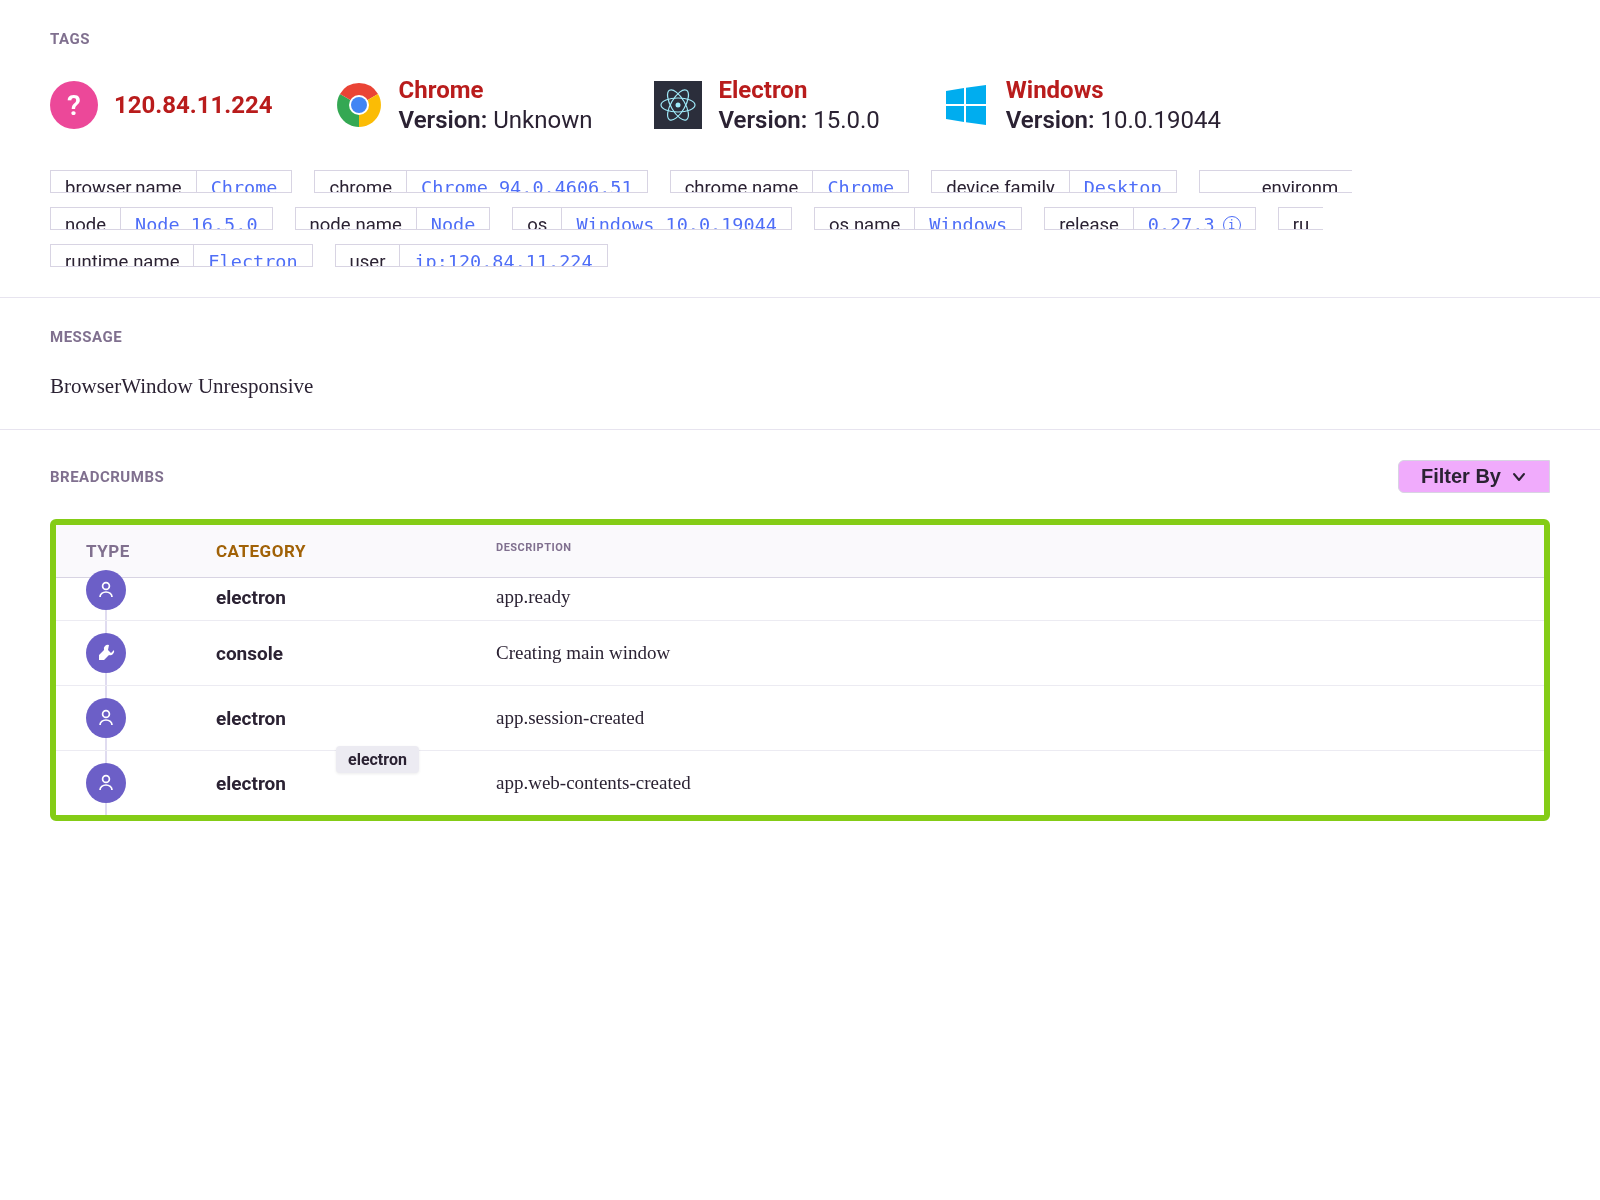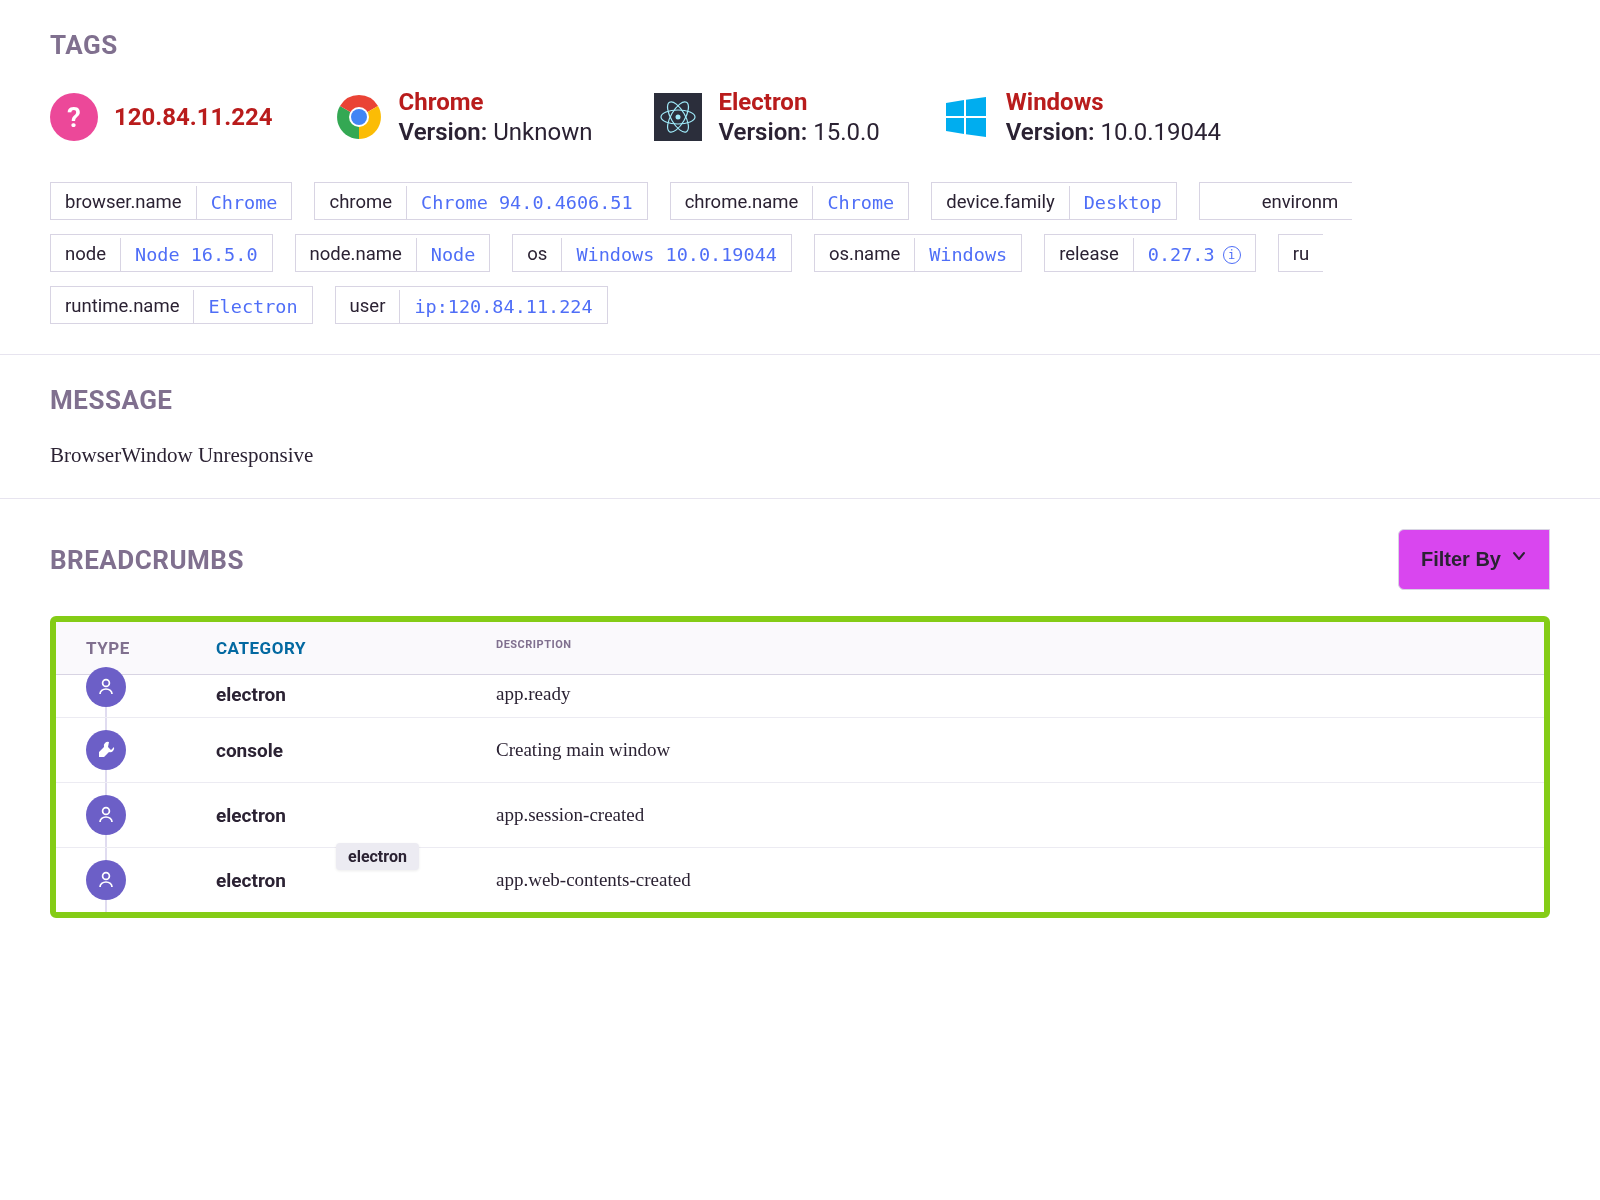--- a/index.html
+++ b/index.html
@@ -1,56 +1,56 @@
 <!DOCTYPE html>
 <html><head>
 <meta charset="utf-8">
 <style>
 * { box-sizing: border-box; margin: 0; padding: 0; }
 body { font-family: -apple-system, BlinkMacSystemFont, "Segoe UI", Roboto, sans-serif; background: #fff; color: #2b2233; width: 1600px; }
 .mono { font-family: Liberation Serif, serif; }
 
 .section { padding: 30px 50px 30px 50px; border-bottom: 1px solid #e7e4ef; }
 .section:last-child { border-bottom: none; }
-.section-title { font-size: 26px; font-weight: 700; color: #80708f; letter-spacing: 0.5px; margin-bottom: 28px; text-transform: uppercase; }
+.section-title { font-size: 15px; font-weight: 700; color: #80708f; letter-spacing: 0.5px; margin-bottom: 28px; text-transform: uppercase; }
 
 
 .tag-icons-row { display: flex; align-items: center; gap: 62px; margin-bottom: 36px; flex-wrap: wrap; }
 .tag-icon-item { display: flex; align-items: center; gap: 16px; }
 .tag-icon-badge { width: 48px; height: 48px; border-radius: 50%; display: flex; align-items: center; justify-content: center; }
 .badge-pink { background: #ec4899; color: #fff; font-size: 28px; font-weight: 600; }
 .tag-icon-text strong { font-size: 24px; font-weight: 700; color: #b91c1c; display: block; }
 .tag-icon-text .sub { font-size: 24px; font-weight: 400; color: #2b2233; margin-top: 2px; }
 .tag-icon-text .sub .label { font-weight: 600; }
 
 
 .tag-pills { display: flex; flex-wrap: wrap; gap: 14px 22px; }
-.tag-pill { display: inline-flex; align-items: flex-end; border: 1px solid #d8d4e3; border-radius: 0; overflow: hidden; font-size: 18.5px; height: 38px; }
+.tag-pill { display: inline-flex; align-items: flex-start; border: 1px solid #d8d4e3; border-radius: 0; overflow: hidden; font-size: 18.5px; height: 23px; }
 .tag-pill .key { padding: 6px 14px; color: #2b2233; display: flex; align-items: center; }
 .tag-pill .val { padding: 6px 14px; color: #4f6ef7; display: flex; align-items: center; border-left: 1px solid #d8d4e3; gap: 8px; }
 .tag-pill .val.mono { font-family: "SFMono-Regular", Consolas, monospace; }
 .info-circle { width: 18px; height: 18px; border: 1.5px solid #4f6ef7; border-radius: 50%; display: inline-flex; align-items: center; justify-content: center; font-size: 12px; color: #4f6ef7; }
 
 
 .message-text { font-size: 21px; color: #2b2233; }
 
 
 .breadcrumbs-head { display: flex; align-items: center; justify-content: space-between; margin-bottom: 26px; }
 .filter-controls { display: flex; align-items: stretch; }
-.filter-btn { display: flex; align-items: flex-start; gap: 10px; padding: 18px 22px; border: 1px solid #d8d4e3; border-radius: 6px 0 0 6px; font-size: 20px; font-weight: 600; color: #2b2233; background: #d946ef; cursor: pointer; }
+.filter-btn { display: flex; align-items: center; gap: 10px; padding: 4px 22px; border: 1px solid #d8d4e3; border-radius: 6px 0 0 6px; font-size: 20px; font-weight: 600; color: #2b2233; background: #f0abfc; cursor: pointer; }
 .search-box { display: flex; align-items: center; gap: 12px; padding: 10px 18px; border: 1px solid #d8d4e3; border-left: none; border-radius: 0 6px 6px 0; min-width: 380px; }
 .search-box input { border: none; outline: none; font-size: 20px; color: #80708f; flex: 1; }
 .search-box input::placeholder { color: #80708f; }
 .chevron { display: inline-block; }
 
 
 .bc-table { border: 6px solid #84cc16; border-radius: 6px; overflow: hidden; }
 .bc-header { display: flex; background: #faf9fc; border-bottom: 1px solid #d8d4e3; padding: 16px 0 16px 30px; }
 .bc-header .col-type { width: 130px; font-size: 17px; font-weight: 700; color: #80708f; letter-spacing: 0.5px; }
-.bc-header .col-cat { width: 280px; font-size: 17px; font-weight: 700; color: #0369a1; letter-spacing: 0.5px; }
+.bc-header .col-cat { width: 280px; font-size: 17px; font-weight: 700; color: #a16207; letter-spacing: 0.5px; }
 .bc-header .col-desc { flex: 1; font-size: 11px; font-weight: 700; color: #80708f; letter-spacing: 0.5px; }
 .bc-row { display: flex; align-items: center; padding: 12px 0 12px 30px; border-bottom: 1px solid #ecebf2; position: relative; }
 .bc-row:last-child { border-bottom: none; }
 .bc-row .col-type { width: 130px; display: flex; align-items: center; }
 .bc-row .col-cat { width: 280px; font-size: 19px; font-weight: 700; color: #2b2233; position: relative; }
 .bc-row .col-desc { flex: 1; font-size: 19px; color: #2b2233; }
 .bc-row.first { padding-top: 6px; padding-bottom: 10px; }
 .bc-row.first .bc-icon { margin-top: -14px; }
 .bc-icon { width: 40px; height: 40px; border-radius: 50%; background: #6c5fc7; display: flex; align-items: center; justify-content: center; position: relative; z-index: 2; }
 .bc-line { position: absolute; left: 49px; top: 0; bottom: 0; width: 2px; background: #e0dcf0; z-index: 1; }

